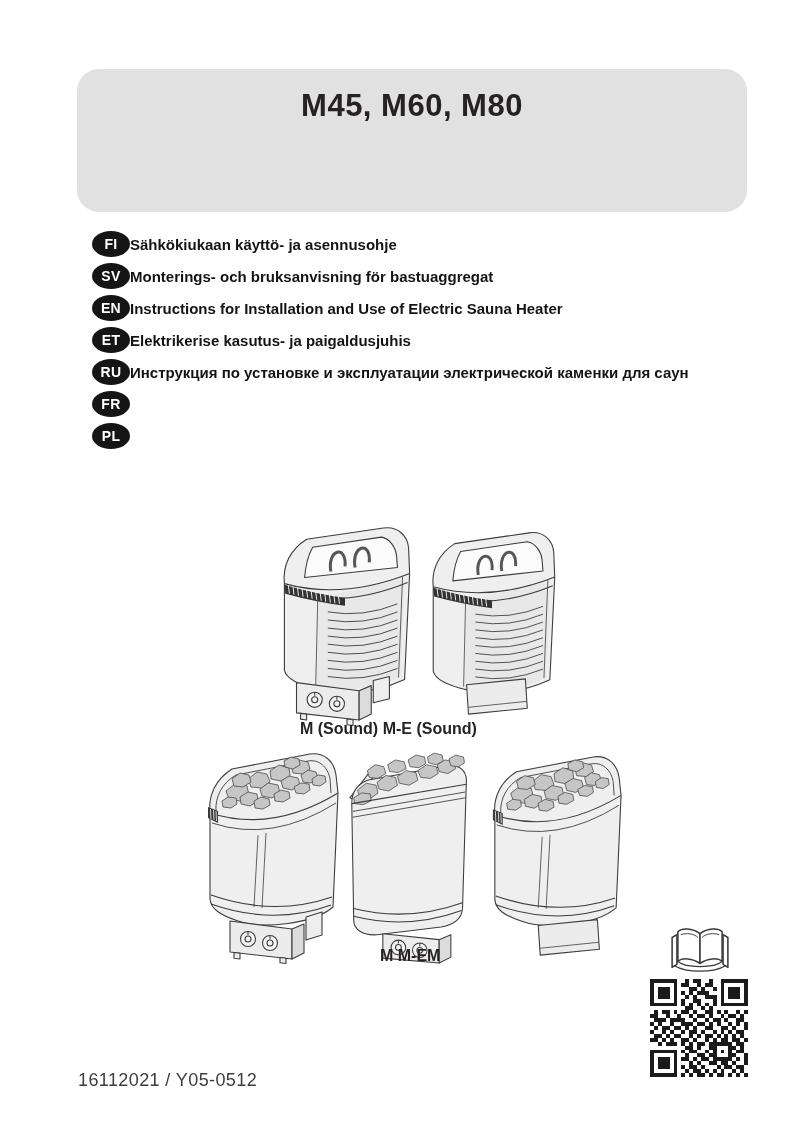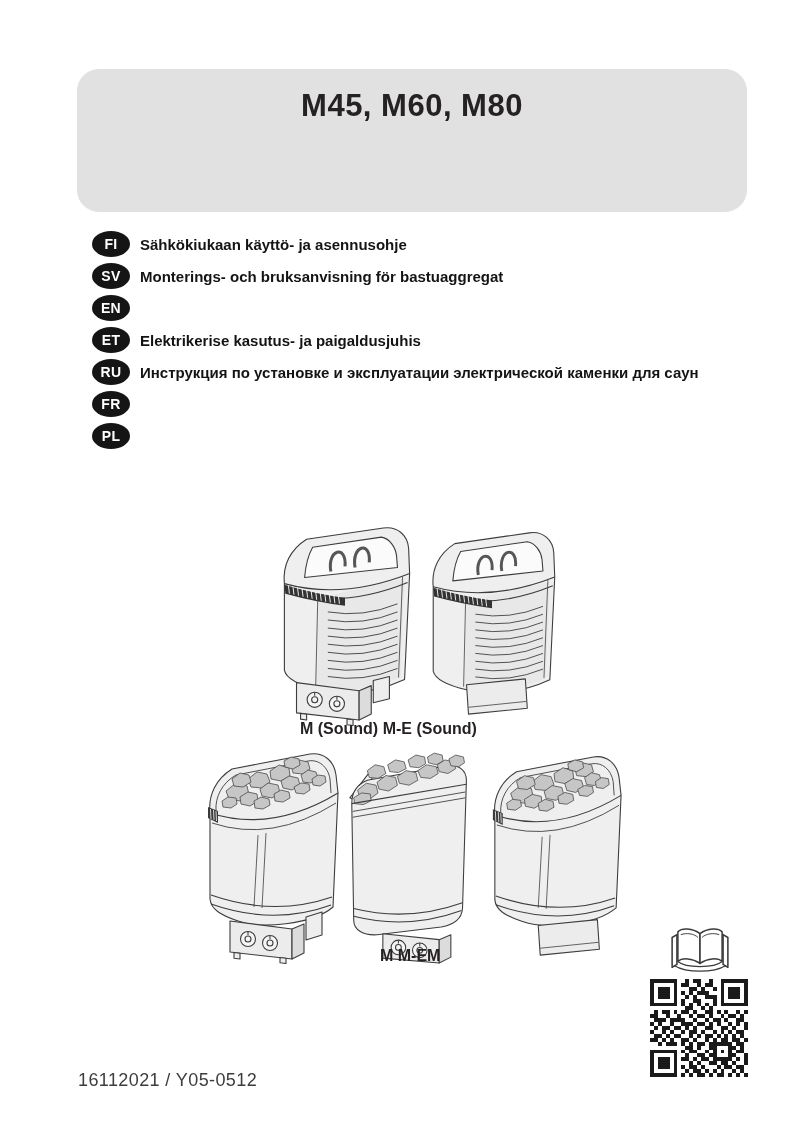--- a/index.html
+++ b/index.html
@@ -7,21 +7,21 @@
        font-family:"Liberation Sans",sans-serif;color:#232021}
   .abs{position:absolute}
   .header-box{left:77px;top:69px;width:670px;height:143px;background:#e1e1e1;
               border-radius:22px;text-align:center;padding-top:11px;box-sizing:border-box}
   .title{font-size:31px;font-weight:bold;color:#262223;line-height:52px;letter-spacing:.5px}
   .langs{left:92px;top:228px}
   .lang-row{display:flex;align-items:center;height:32px}
   .badge{flex:0 0 38px;width:38px;height:26px;background:#151515;border-radius:50%;
          color:#fff;font-weight:bold;font-size:14px;display:flex;align-items:center;
          justify-content:center;letter-spacing:.3px}
-  .lang-label{margin-left:10px;font-weight:bold;font-size:15px;color:#141414;white-space:nowrap}
+  .lang-label{margin-left:0;font-weight:bold;font-size:15px;color:#141414;white-space:nowrap}
   .caption{font-weight:bold;font-size:16px;color:#262223;text-align:left}
   .footer{left:78px;top:1070px;font-size:18px;color:#3d3d3d;letter-spacing:.4px}
   .qr{left:650px;top:979px;width:98px;height:98px;display:grid;
       grid-template-columns:repeat(25,1fr);grid-template-rows:repeat(25,1fr)}
   .qr div.on{background:#1a1a1a}
   svg{overflow:visible}
 </style>
 </head>
 <body>
 
@@ -161,20 +161,21 @@
   <div class="lang-row">
     <span class="badge">FI</span>
     <span class="lang-label">Sähkökiukaan käyttö- ja asennusohje</span>
   </div>
   <div class="lang-row">
     <span class="badge">SV</span>
     <span class="lang-label">Monterings- och bruksanvisning för bastuaggregat</span>
   </div>
   <div class="lang-row">
     <span class="badge">EN</span>
+    <span class="lang-label">Instructions for Installation and Use of Electric Sauna Heater</span>
   </div>
   <div class="lang-row">
     <span class="badge">ET</span>
     <span class="lang-label">Elektrikerise kasutus- ja paigaldusjuhis</span>
   </div>
   <div class="lang-row">
     <span class="badge">RU</span>
     <span class="lang-label">Инструкция по установке и эксплуатации электрической каменки для саун</span>
   </div>
   <div class="lang-row">

